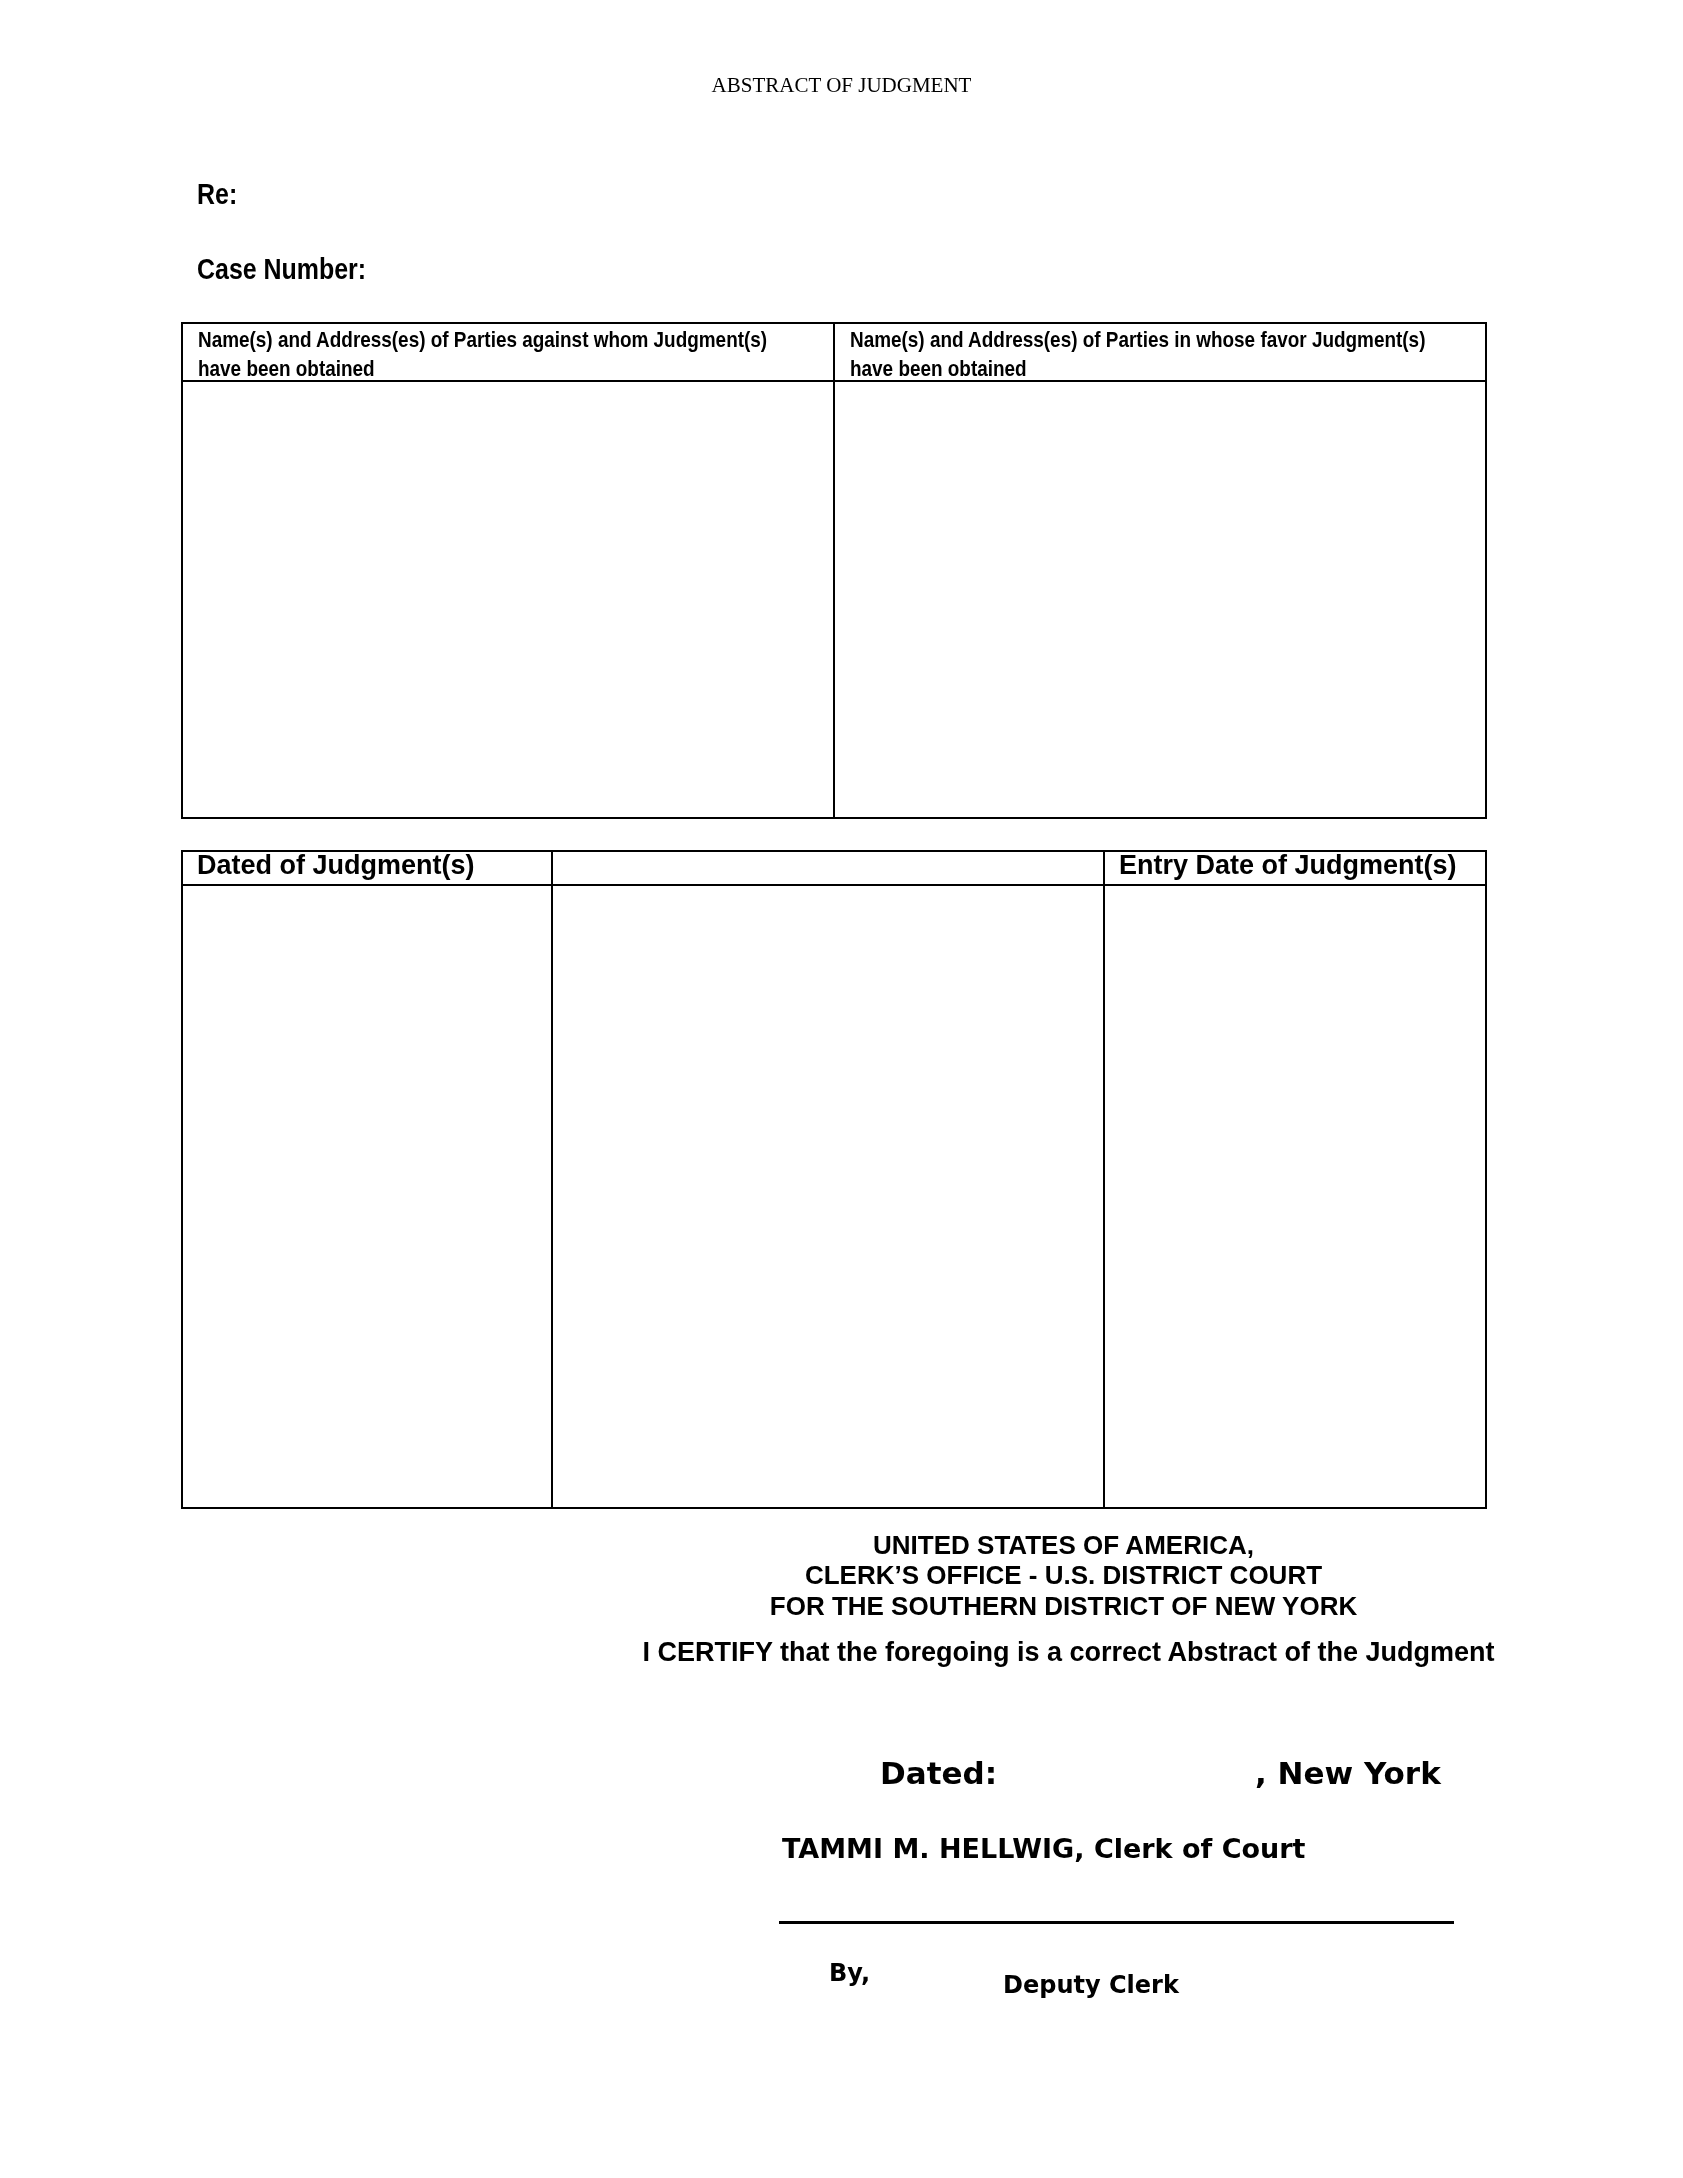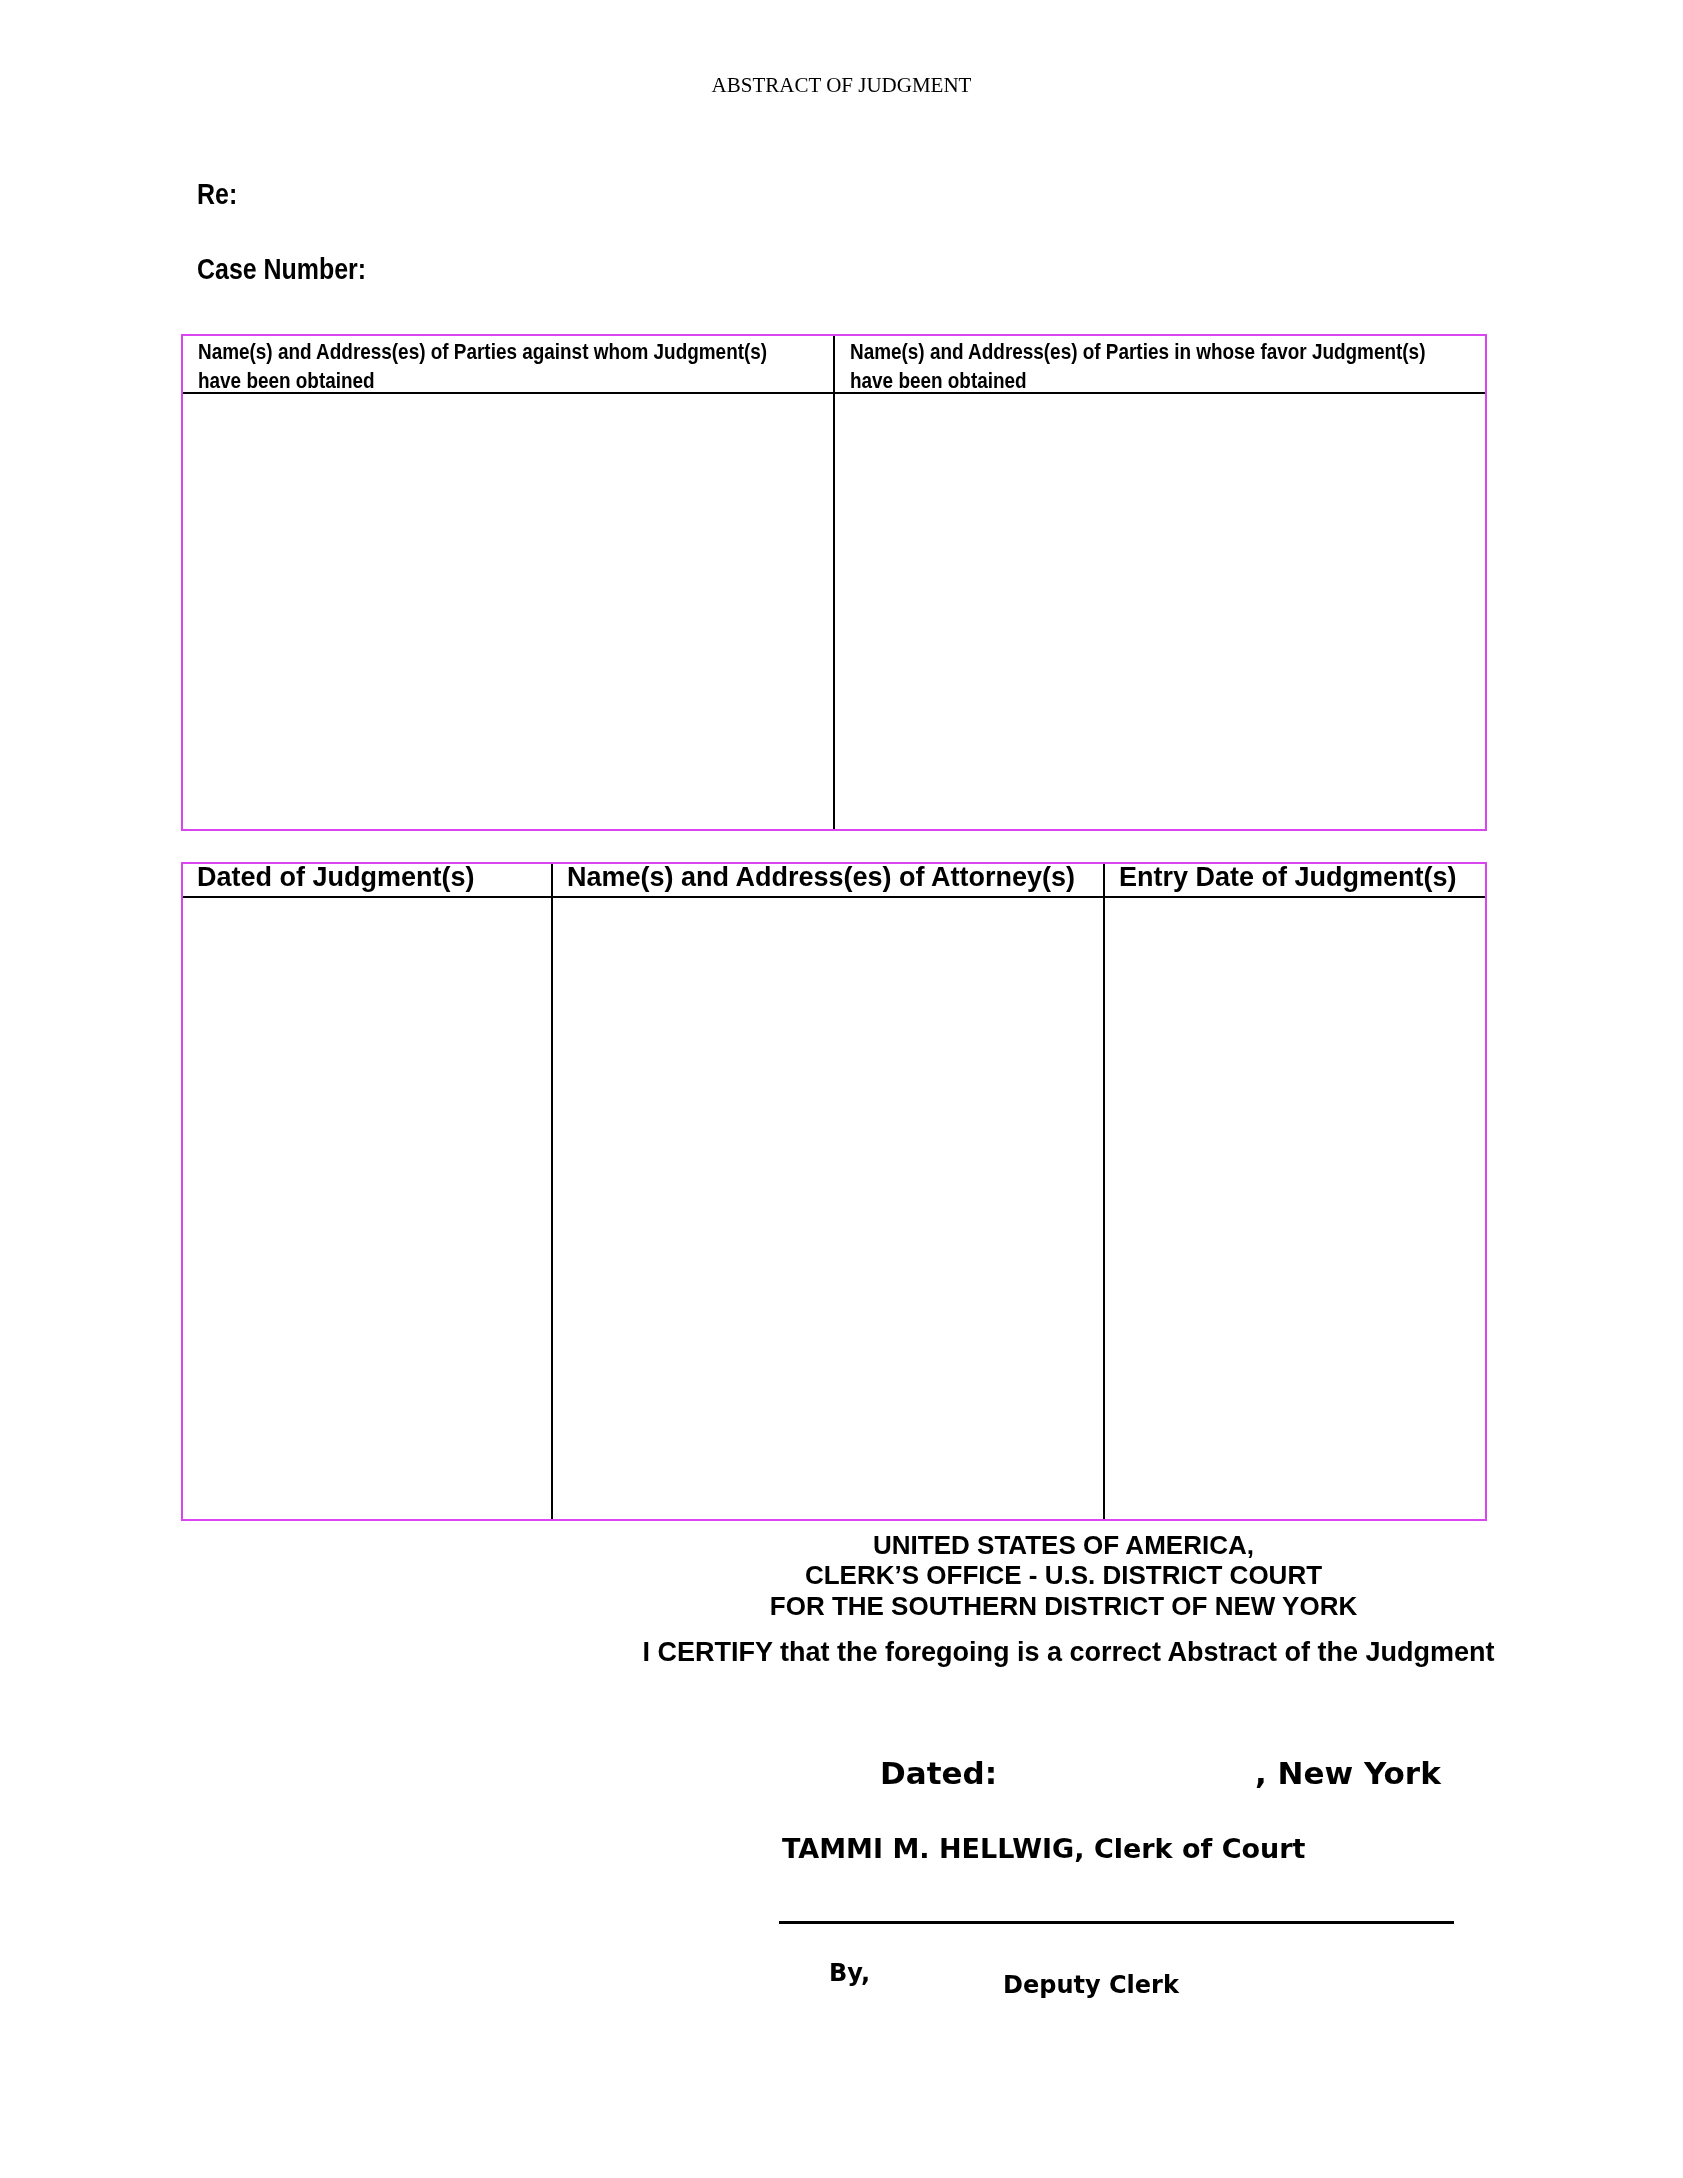--- a/index.html
+++ b/index.html
@@ -1,20 +1,20 @@
 <!DOCTYPE html>
 <html><head>
 <meta charset="utf-8">
 <style>
   html, body { margin:0; padding:0; background:#ffffff; }
   body { width:1683px; height:2178px; position:relative; overflow:hidden; color:#000; font-family:"Liberation Sans", sans-serif; }
   .abs { position:absolute; white-space:nowrap; }
   .title { left:0; width:1683px; top:73px; text-align:center; font-size:21px;font-family:Liberation Serif, serif; }
   .lbl { font-weight:bold; font-size:29px; transform:scaleX(0.86); transform-origin:left top; }
-  .tbl { position:absolute; border:2px solid #d946ef; box-sizing:border-box;margin-top:12px; }
+  .tbl { position:absolute; border:2px solid #000000; box-sizing:border-box; }
   .hdr { position:absolute; top:0; left:0; right:0; border-bottom:2px solid #000; box-sizing:border-box; }
   .vline { position:absolute; top:0; bottom:0; width:2px; background:#000; }
   .hcell { position:absolute; top:0; font-weight:bold; }
   .t1 .hcell { font-size:22px; line-height:29px; padding-top:1px; transform:scaleX(0.86); transform-origin:left top; white-space:normal; }
   .t2 .hcell { font-size:27px; line-height:31px; top:-2px; }
   .cert { font-weight:bold; font-size:26px; text-align:center; }
   .sig { font-weight:bold; font-family:"DejaVu Sans", sans-serif;margin-top:19px; }
 </style>
 </head>
 <body>
@@ -34,21 +34,20 @@
   <div class="hcell" style="left:667px; width:703px;">Name(s) and Address(es) of Parties in whose favor Judgment(s) have been obtained</div>
   <div class="abs" style="left:0; top:58px; width:650px; height:435px;"></div>
   <div class="abs" style="left:652px; top:58px; width:649px; height:435px;"></div>
 </div>
 
 <div class="tbl t2" style="left:181px; top:850px; width:1306px; height:659px;">
   <div class="hdr" style="height:34px;"></div>
   <div class="vline" style="left:368px;"></div>
   <div class="vline" style="left:920px;"></div>
   <div class="hcell" style="left:14px;">Dated of Judgment(s)</div>
-  <div class="hcell" style="left:384px;">Name(s) and Address(es) of Attorney(s)</div>
   <div class="hcell" style="left:936px;">Entry Date of Judgment(s)</div>
   <div class="abs" style="left:0; top:34px; width:368px; height:622px;"></div>
   <div class="abs" style="left:370px; top:34px; width:549px; height:622px;"></div>
   <div class="abs" style="left:922px; top:34px; width:380px; height:622px;"></div>
 </div>
 
 <div class="abs cert" style="left:717px; width:693px; top:1530px;">UNITED STATES OF AMERICA,</div>
 <div class="abs cert" style="left:717px; width:693px; top:1560px;">CLERK’S OFFICE - U.S. DISTRICT COURT</div>
 <div class="abs cert" style="left:717px; width:693px; top:1591px;">FOR THE SOUTHERN DISTRICT OF NEW YORK</div>
 <div class="abs cert" style="left:623px; width:891px; top:1637px; font-size:27px;">I CERTIFY that the foregoing is a correct Abstract of the Judgment</div>

